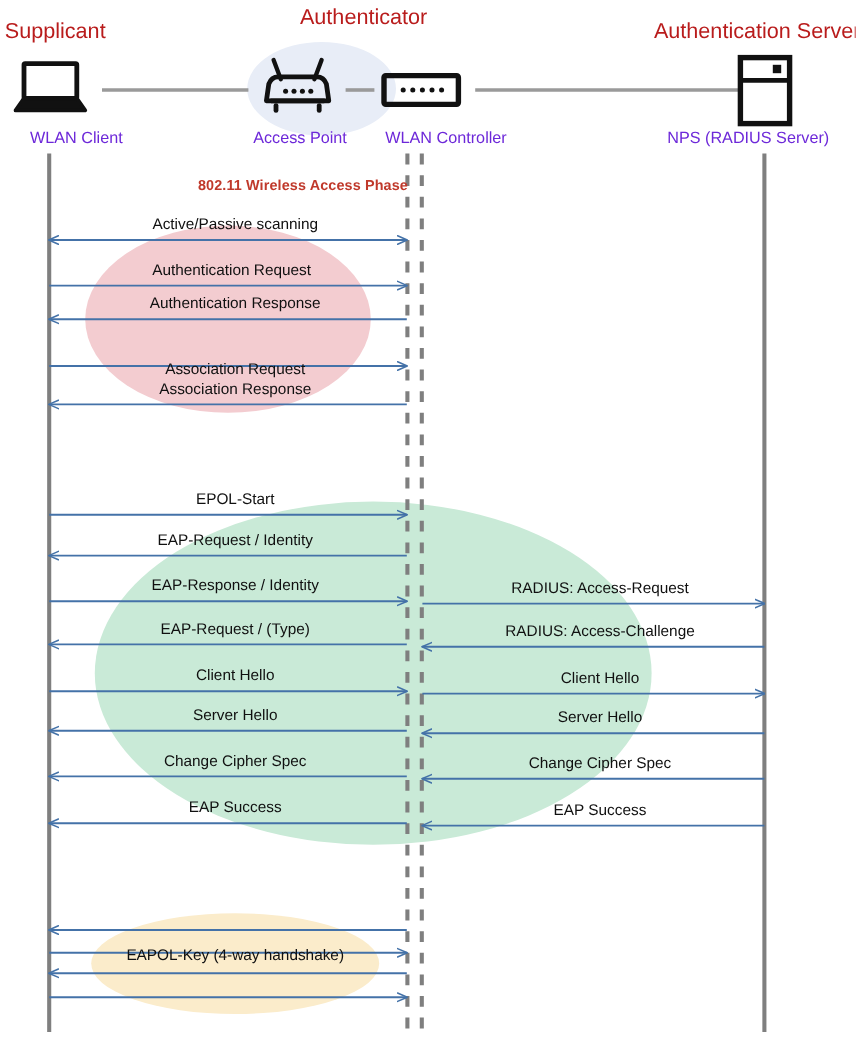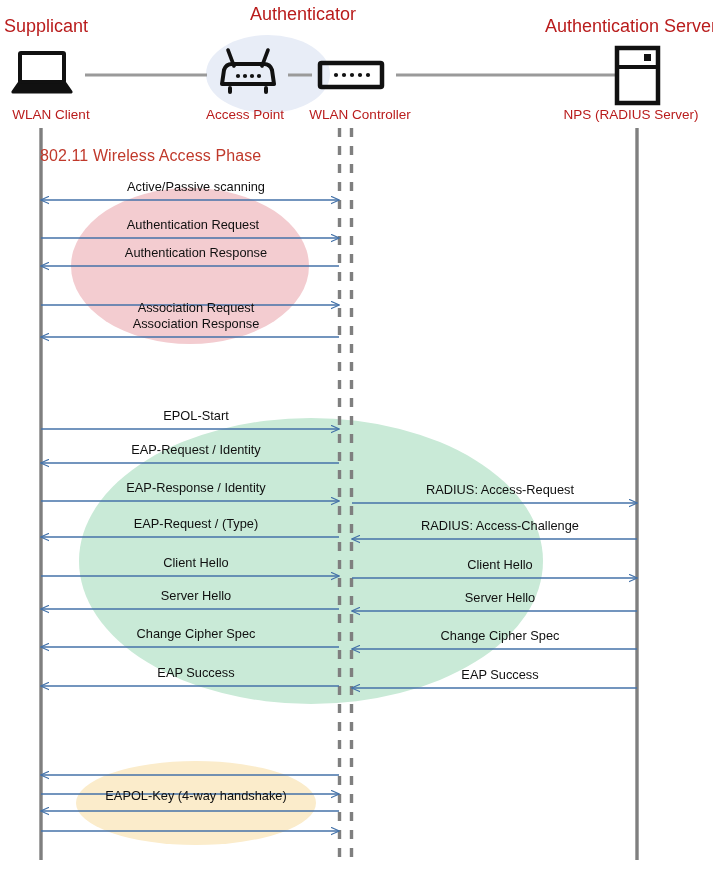--- a/index.html
+++ b/index.html
@@ -9,26 +9,27 @@
     color:#1a1a1a;
   }
   #stage{position:absolute;left:0;top:0;width:713px;height:875px;}
   svg#canvas{position:absolute;left:0;top:0;width:713px;height:875px;}
 
   .hdr-label{
     position:absolute;font-size:18px;color:#b91c1c;white-space:nowrap;
     text-align:center;
   }
   .node-caption{
-    position:absolute;font-size:13.5px;color:#b91c1c;white-space:nowrap;
-    text-align:center;
+    position:absolute;font-size:13.5px;color:#6d28d9;white-space:nowrap;
+    text-align:left;
+    padding-left:25px;
   }
   .phase-title{
-    position:absolute;white-space:nowrap;text-align:left;
-    font-size:16px;font-weight:400;letter-spacing:.1px;
+    position:absolute;white-space:nowrap;text-align:right;
+    font-size:12px;font-weight:700;letter-spacing:.1px;
   }
   .msg{
     position:absolute;white-space:nowrap;text-align:center;
     font-size:12.8px;color:#101010;
   }
   .msg-2line{line-height:1.35;}
 </style>
 </head>
 <body>
 

